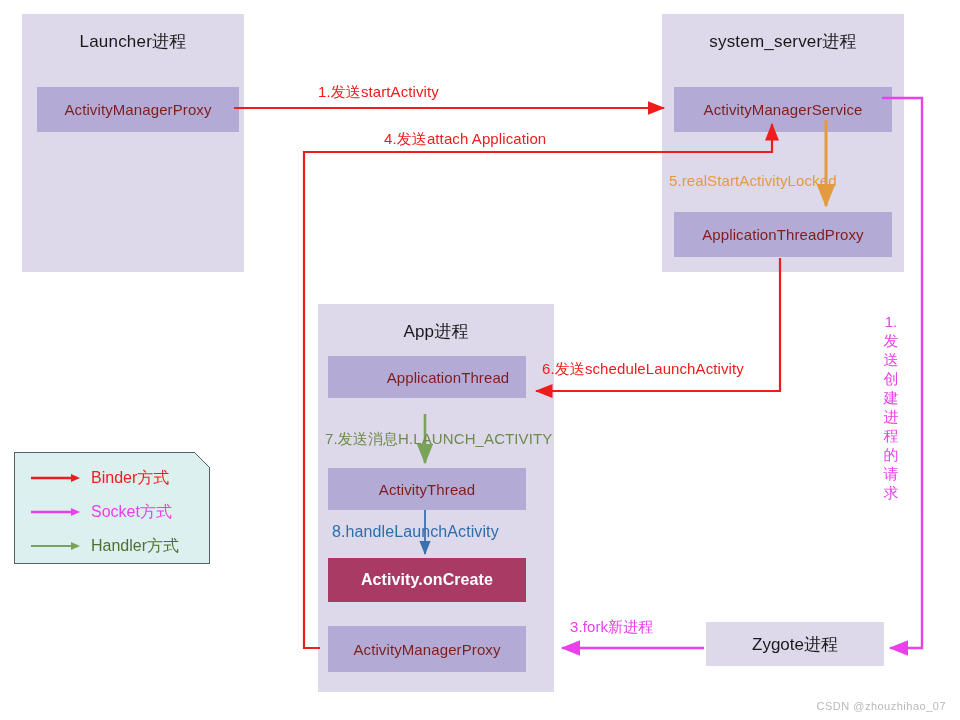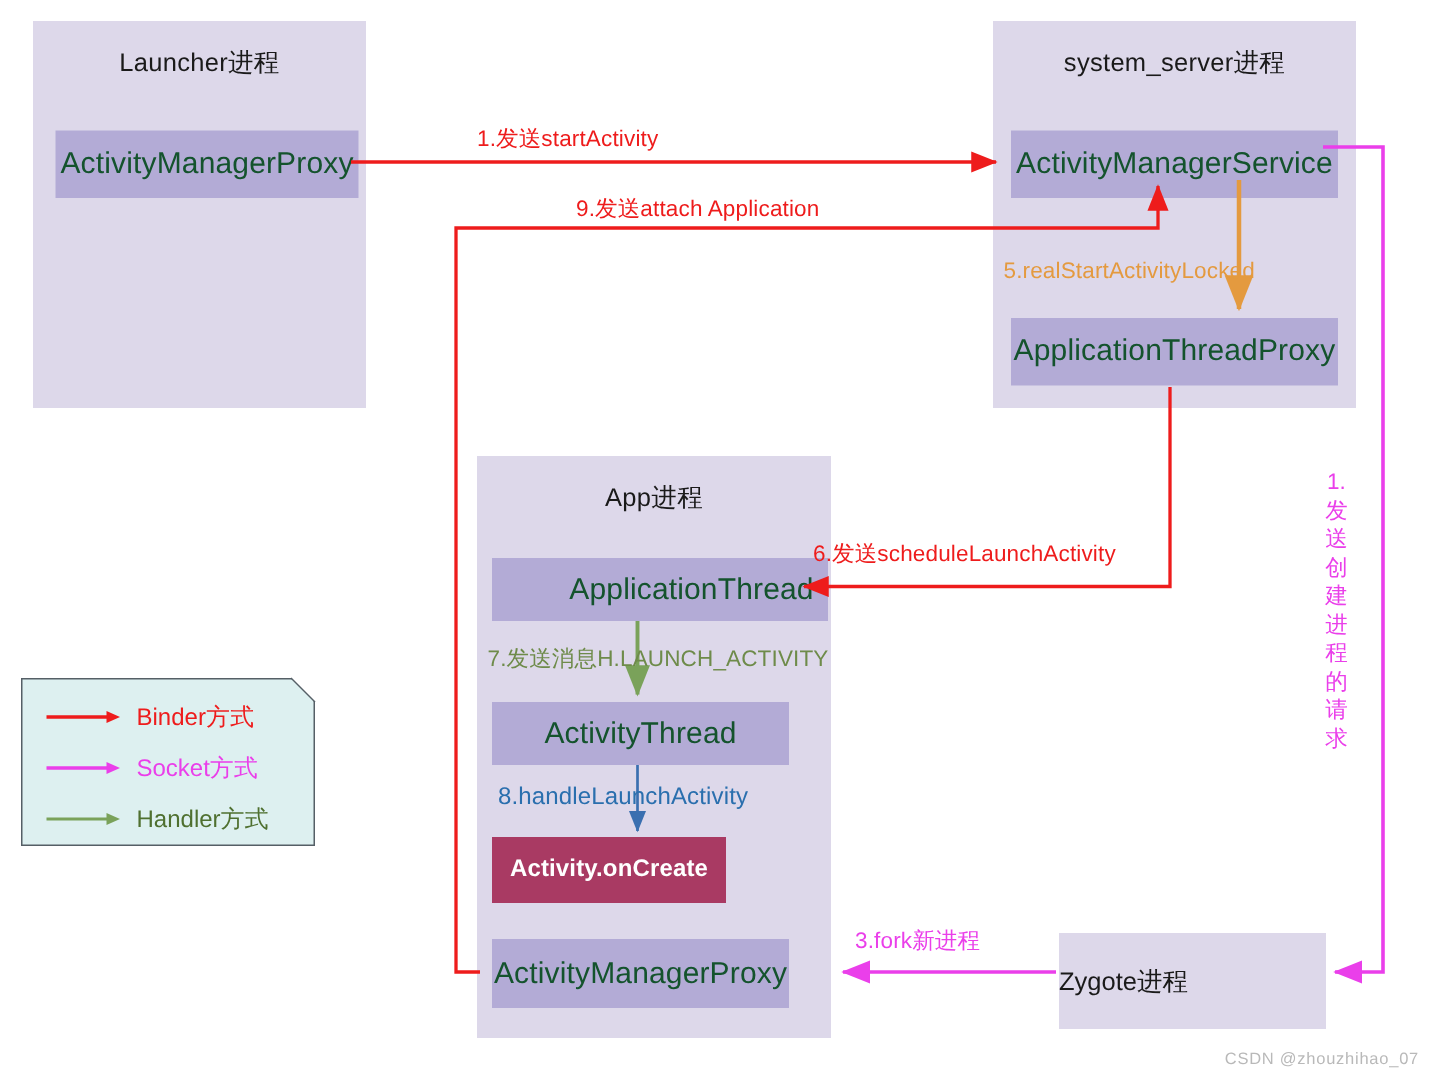--- a/index.html
+++ b/index.html
@@ -28,22 +28,22 @@
     left: 0;
     right: 0;
     text-align: center;
     font-size: 17px;
     color: #1a1a1a;
     letter-spacing: 0.2px;
   }
   .node {
     position: absolute;
     background: #b3abd6;
-    color: #14532d;
-    font-size: 20px;
+    color: #7f1d1d;
+    font-size: 15px;
     display: flex;
     align-items: center;
     justify-content: center;
     box-sizing: border-box;
     letter-spacing: 0.1px;
   }
   .node.highlight {
     background: #a93a63;
     color: #ffffff;
     font-weight: bold;
@@ -131,27 +131,27 @@
   </div>
 
   <div class="proc-box" style="left:662px; top:14px; width:242px; height:258px;">
     <div class="proc-title" style="top:16px;">system_server进程</div>
     <div class="node" style="left:12px; top:73px; width:218px; height:45px;">ActivityManagerService</div>
     <div class="node" style="left:12px; top:198px; width:218px; height:45px;">ApplicationThreadProxy</div>
   </div>
 
   <div class="proc-box" style="left:318px; top:304px; width:236px; height:388px;">
     <div class="proc-title" style="top:16px;">App进程</div>
-    <div class="node" style="left:10px; top:68px; width:224px; height:42px;padding-left:42px;">ApplicationThread</div>
+    <div class="node" style="left:10px; top:52px; width:198px; height:42px;padding-left:42px;">ApplicationThread</div>
     <div class="node" style="left:10px; top:164px; width:198px; height:42px;">ActivityThread</div>
-    <div class="node highlight" style="left:10px; top:254px; width:156px; height:44px;">Activity.onCreate</div>
+    <div class="node highlight" style="left:10px; top:254px; width:198px; height:44px;">Activity.onCreate</div>
     <div class="node" style="left:10px; top:322px; width:198px; height:46px;">ActivityManagerProxy</div>
   </div>
 
-  <div class="proc-box" style="left:706px; top:622px; width:178px; height:64px; display:flex; align-items:center; justify-content:flex-start;">
+  <div class="proc-box" style="left:706px; top:622px; width:178px; height:44px; display:flex; align-items:center; justify-content:center;">
     <span style="font-size:17px; color:#1a1a1a;">Zygote进程</span>
   </div>
 
   <svg id="arrows" viewBox="0 0 960 720">
     <defs>
       <marker id="ah-red" markerWidth="9" markerHeight="9" refX="7.5" refY="3.2" orient="auto" markerUnits="strokeWidth">
         <path d="M0,0 L8,3.2 L0,6.4 z" fill="#ee1c1c"></path>
       </marker>
       <marker id="ah-magenta" markerWidth="9" markerHeight="9" refX="7.5" refY="3.2" orient="auto" markerUnits="strokeWidth">
         <path d="M0,0 L8,3.2 L0,6.4 z" fill="#ea3fea"></path>
@@ -179,21 +179,21 @@
 
     <path d="M780,258 L780,391 L536,391" stroke="#ee1c1c" stroke-width="2.2" fill="none" marker-end="url(#ah-red)"></path>
 
     <path d="M425,414 L425,463" stroke="#7aa25a" stroke-width="2.6" fill="none" marker-end="url(#ah-green)"></path>
 
     <path d="M425,510 L425,554" stroke="#3a6fb0" stroke-width="1.8" fill="none" marker-end="url(#ah-blue)"></path>
   </svg>
 
   <div class="edge-label lbl-red" style="left:318px; top:83px;">1.发送startActivity</div>
 
-  <div class="edge-label lbl-red" style="left:384px; top:130px;">9.发送attach Application</div>
+  <div class="edge-label lbl-red" style="left:384px; top:130px;">4.发送attach Application</div>
 
   <div class="edge-label lbl-orange" style="left:669px; top:172px;">5.realStartActivityLocked</div>
 
   <div class="edge-label lbl-red" style="left:542px; top:360px;">6.发送scheduleLaunchActivity</div>
 
   <div class="edge-label lbl-green" style="left:325px; top:430px;">7.发送消息H.LAUNCH_ACTIVITY</div>
 
   <div class="edge-label lbl-blue" style="left:332px; top:523px;">8.handleLaunchActivity</div>
 
   <div class="edge-label lbl-magenta" style="left:570px; top:618px;">3.fork新进程</div>

